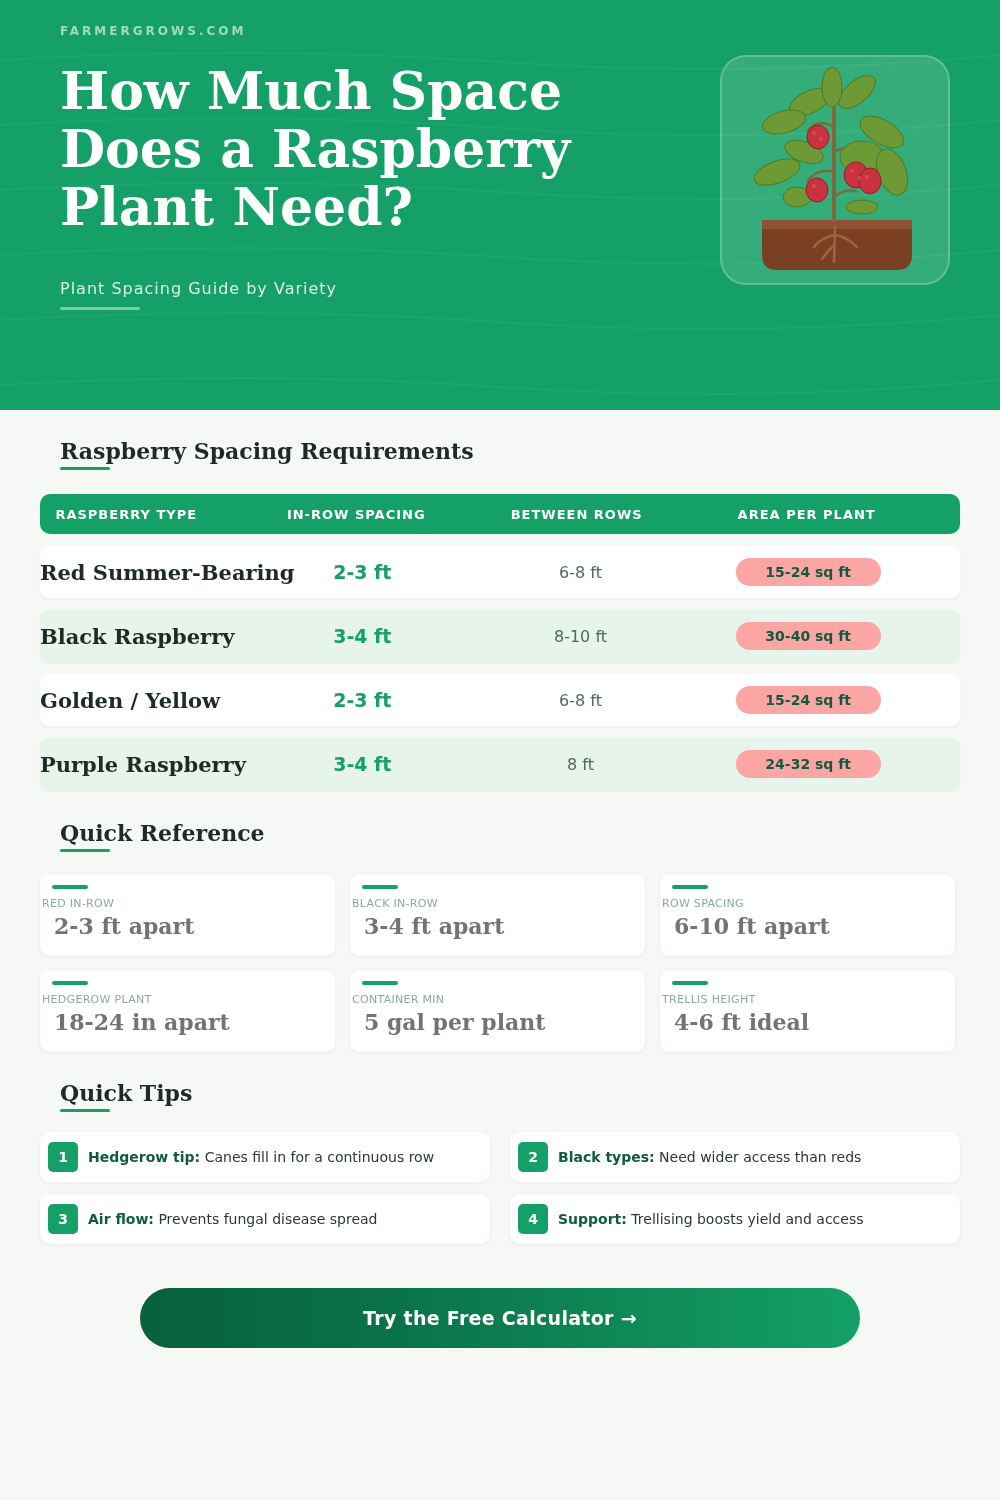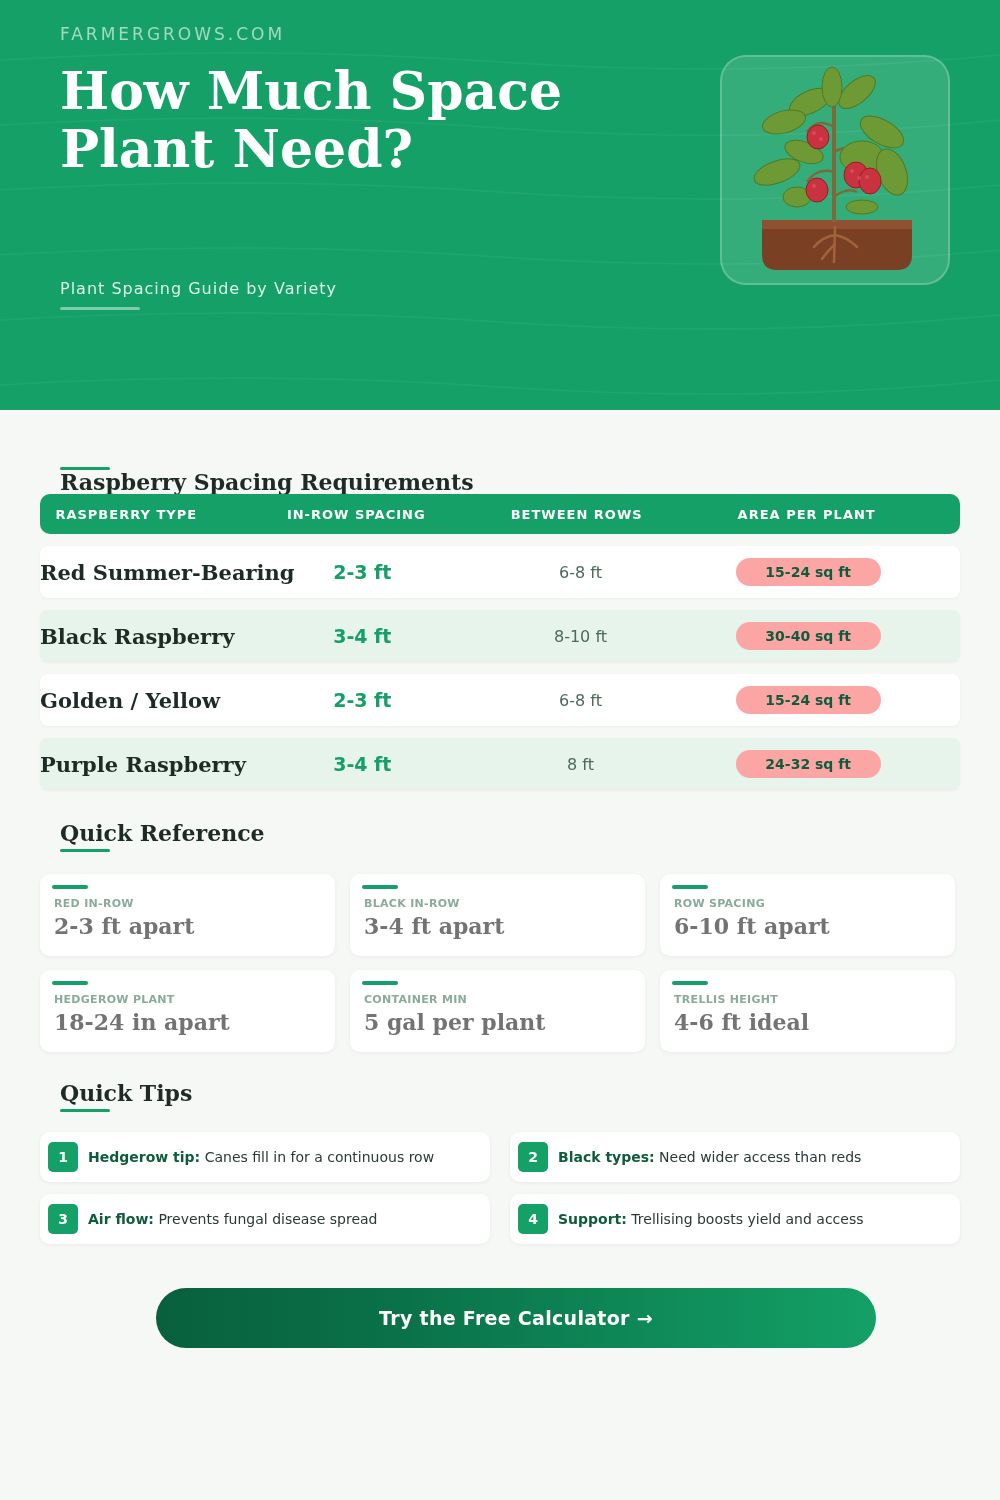--- a/index.html
+++ b/index.html
@@ -13,21 +13,21 @@
   }
   
   .hero {
     position: absolute; left: 0; top: 0; width: 1000px; height: 410px;
     background: #14a066;
     overflow: hidden;
   }
   .hero svg.waves { position: absolute; left: 0; top: 0; }
   .brand {
     position: absolute; left: 60px; top: 24px;
-    font-size: 17px; font-weight: normal; letter-spacing: 3px;
+    font-size: 12px; font-weight: bold; letter-spacing: 3px;
     color: rgba(255,255,255,0.6);
   }
   .hero-title {
     position: absolute; left: 60px; top: 62px; width: 560px;
     font-family: "DejaVu Serif", serif; font-weight: bold;
     font-size: 52px; line-height: 58px; color: #ffffff;
   }
   .hero-sub {
     position: absolute; left: 60px; top: 279px;
     font-size: 16px; letter-spacing: 1px; color: rgba(255,255,255,0.85);
@@ -81,43 +81,43 @@
   
   .qcard {
     position: absolute; width: 295px; height: 82px; background: #fff;
     border-radius: 10px; box-shadow: 0 1px 4px rgba(0,0,0,0.06);
   }
   .qbar {
     position: absolute; left: 12px; top: 11px; width: 36px; height: 4px;
     background: #14a066; border-radius: 2px;
   }
   .qlabel {
-    position: absolute; left: 14px; top: 23px;
-    font-size: 11px; font-weight: bold; color: #8aab9a; letter-spacing: 0.3px;
+    position: absolute; left: 2px; top: 23px;
+    font-size: 11px; font-weight: normal; color: #8aab9a; letter-spacing: 0.3px;
   }
   .qvalue {
     position: absolute; left: 14px; top: 39px;
     font-family: "DejaVu Serif", serif; font-weight: bold; font-size: 22px; color: #737373;
   }
   
   .tip {
     position: absolute; width: 450px; height: 50px; background: #fff;
     border-radius: 10px; box-shadow: 0 1px 4px rgba(0,0,0,0.06);
     display: flex; align-items: center;
   }
   .tip-num {
     margin-left: 8px; width: 30px; height: 30px; border-radius: 5px;
     background: #14a066; color: #fff; font-weight: bold; font-size: 14px;
     display: flex; align-items: center; justify-content: center;
   }
   .tip-text { margin-left: 10px; font-size: 14px; color: #2a3a32; }
   .tip-bold { font-weight: bold; color: #0e5c3b; }
   
   .cta {
-    position: absolute; left: 156px; top: 1288px; width: 720px; height: 60px;
+    position: absolute; left: 140px; top: 1288px; width: 720px; height: 60px;
     border-radius: 30px;
     background: linear-gradient(90deg, #08603c 0%, #0a7249 35%, #13a066 100%);
     color: #fff; font-weight: bold; font-size: 19px;
     display: flex; align-items: center; justify-content: center;
     cursor: pointer; letter-spacing: 0.3px;
   }
 </style>
 </head>
 <body>
 
@@ -128,20 +128,21 @@
       <path d="M0 125 Q250 110 500 128 T1000 120"></path>
       <path d="M0 190 Q250 175 500 192 T1000 185"></path>
       <path d="M0 255 Q250 240 500 257 T1000 250"></path>
       <path d="M0 320 Q250 305 500 322 T1000 315"></path>
       <path d="M0 385 Q250 370 500 387 T1000 380"></path>
     </g>
   </svg>
   <div class="brand">FARMERGROWS.COM</div>
   <h1 class="hero-title">
     <div>How Much Space</div>
+    <div>Does a Raspberry</div>
     <div>Plant Need?</div>
   </h1>
   <div class="hero-sub">Plant Spacing Guide by Variety</div>
   <div class="hero-rule"></div>
 
   <div class="plant-card">
     <svg width="230" height="230" viewBox="0 0 230 230">
 
       <path d="M40 163 L190 163 L190 198 Q190 213 175 213 L55 213 Q40 213 40 198 Z" fill="#7a4024"></path>
       <path d="M40 163 L190 163 L190 172 L40 172 Z" fill="#8f5132"></path>
@@ -186,21 +187,21 @@
           <circle cx="99" cy="82" r="2"></circle>
         <circle cx="130" cy="114" r="2"></circle>
           <circle cx="137" cy="121" r="2"></circle>
         <circle cx="145" cy="120" r="2"></circle>
           <circle cx="92" cy="129" r="2"></circle>
       </g>
     </svg>
   </div>
 </header>
 
-<h2 class="section-title" style="top:438px;margin-top:31px;">Raspberry Spacing Requirements</h2>
+<h2 class="section-title" style="top:438px;">Raspberry Spacing Requirements</h2>
 <div class="section-rule" style="top:467px;"></div>
 
 <div class="thead">
   <div class="th" style="width:180px;">RASPBERRY TYPE</div>
   <div class="th" style="width:300px;">IN-ROW SPACING</div>
   <div class="th" style="width:160px;text-align:center;">BETWEEN ROWS</div>
   <div class="th" style="width:320px;">AREA PER PLANT</div>
 </div>
 
 <div class="row white" style="top:546px;">

